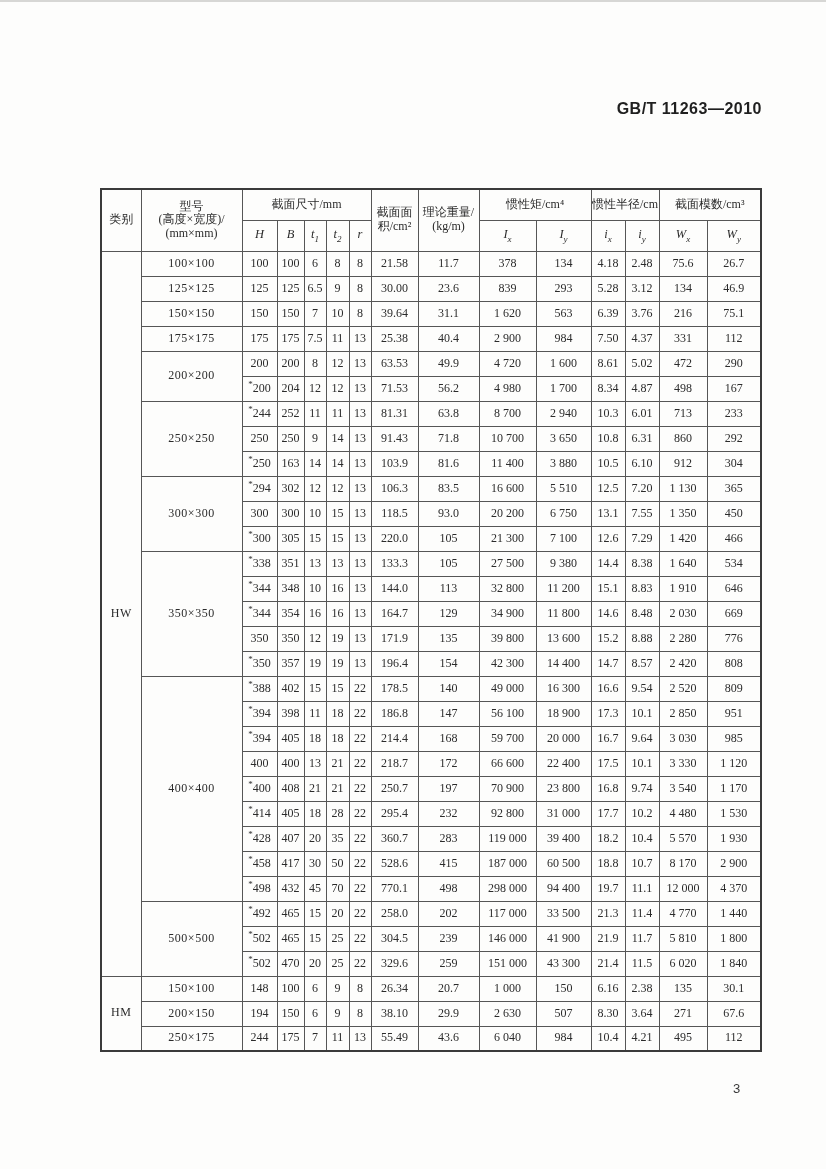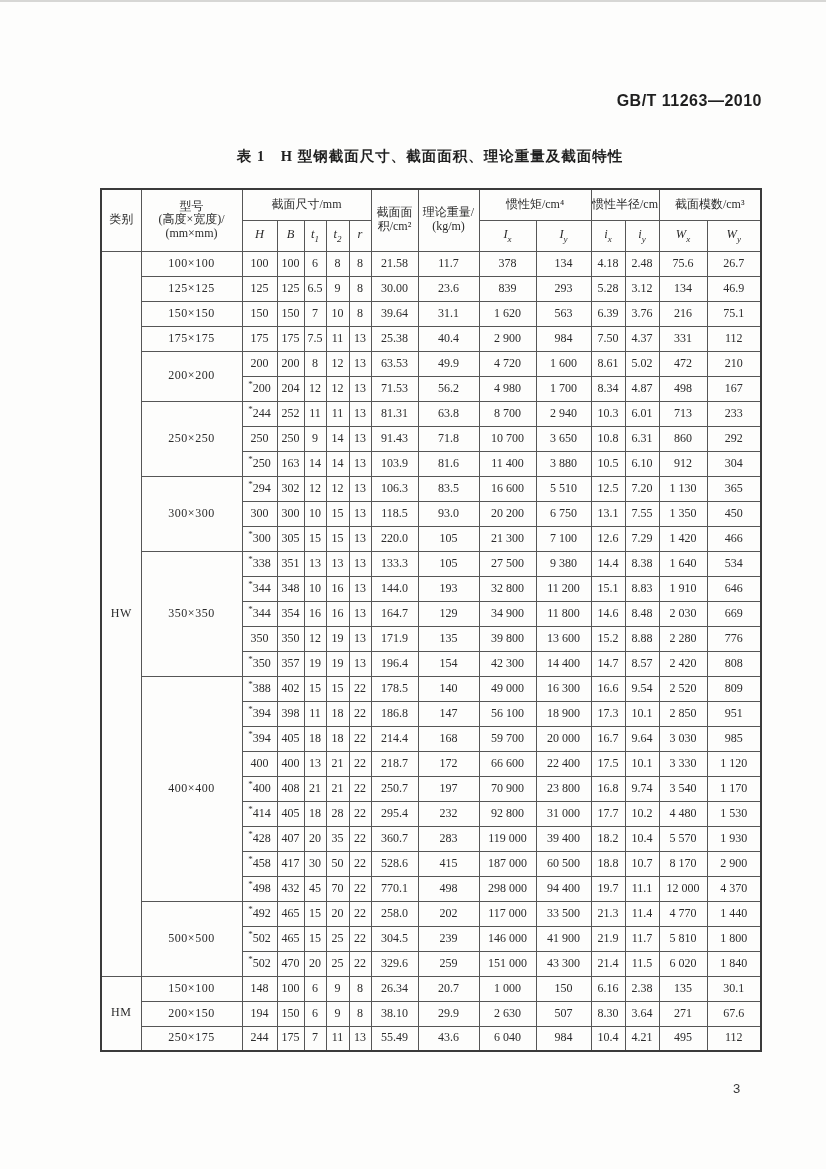--- a/index.html
+++ b/index.html
@@ -10,21 +10,21 @@
     background: #fdfdfc;
     font-family: "Liberation Serif", "DejaVu Serif", serif;
     color: #2a2a2a;
     overflow: hidden;
   }
   .top-edge {
     position: absolute; top: 0; left: 0; right: 0; height: 2px;
     background: #d7d7d5;
   }
   .std-code {
-    position: absolute; top: 92px; right: 64px;
+    position: absolute; top: 100px; right: 64px;
     font-family: "Liberation Sans", "DejaVu Sans", sans-serif;
     font-weight: bold; font-size: 16px; letter-spacing: 0.5px; color: #1f1f1f; text-align: center;
   }
   .table-title {
     position: absolute; top: 147px; left: 100px; width: 660px;
     text-align: center; font-weight: bold; font-size: 14.5px; color: #1f1f1f;
     letter-spacing: 1px;
   }
   table.spec {
     position: absolute; top: 188px; left: 100px; width: 660px;
@@ -54,21 +54,20 @@
   }
 </style>
 </head>
 <body>
 
 <div class="page">
   <div class="top-edge"></div>
 
   <div class="std-code">GB/T 11263—2010</div>
 
-  <div class="table-title">表 1　H 型钢截面尺寸、截面面积、理论重量及截面特性</div>
 
   <table class="spec">
     <colgroup>
       <col style="width:40px">
         <col style="width:101px">
       <col style="width:35px">
         <col style="width:27px">
         <col style="width:22px">
         <col style="width:23px">
         <col style="width:22px">
@@ -189,21 +188,21 @@
           <td>8</td>
           <td>12</td>
           <td>13</td>
           <td>63.53</td>
           <td>49.9</td>
           <td>4 720</td>
           <td>1 600</td>
           <td>8.61</td>
           <td>5.02</td>
           <td>472</td>
-          <td>210</td>
+          <td>290</td>
         </tr>
         <tr>
           <td class="h-col"><sup class="star">*</sup>200</td>
           <td>204</td>
           <td>12</td>
           <td>12</td>
           <td>13</td>
           <td>71.53</td>
           <td>56.2</td>
           <td>4 980</td>
@@ -321,21 +320,21 @@
           <td>1 640</td>
           <td>534</td>
         </tr>
         <tr>
           <td class="h-col"><sup class="star">*</sup>344</td>
           <td>348</td>
           <td>10</td>
           <td>16</td>
           <td>13</td>
           <td>144.0</td>
-          <td>193</td>
+          <td>113</td>
           <td>32 800</td>
           <td>11 200</td>
           <td>15.1</td>
           <td>8.83</td>
           <td>1 910</td>
           <td>646</td>
         </tr>
         <tr>
           <td class="h-col"><sup class="star">*</sup>344</td>
           <td>354</td>

